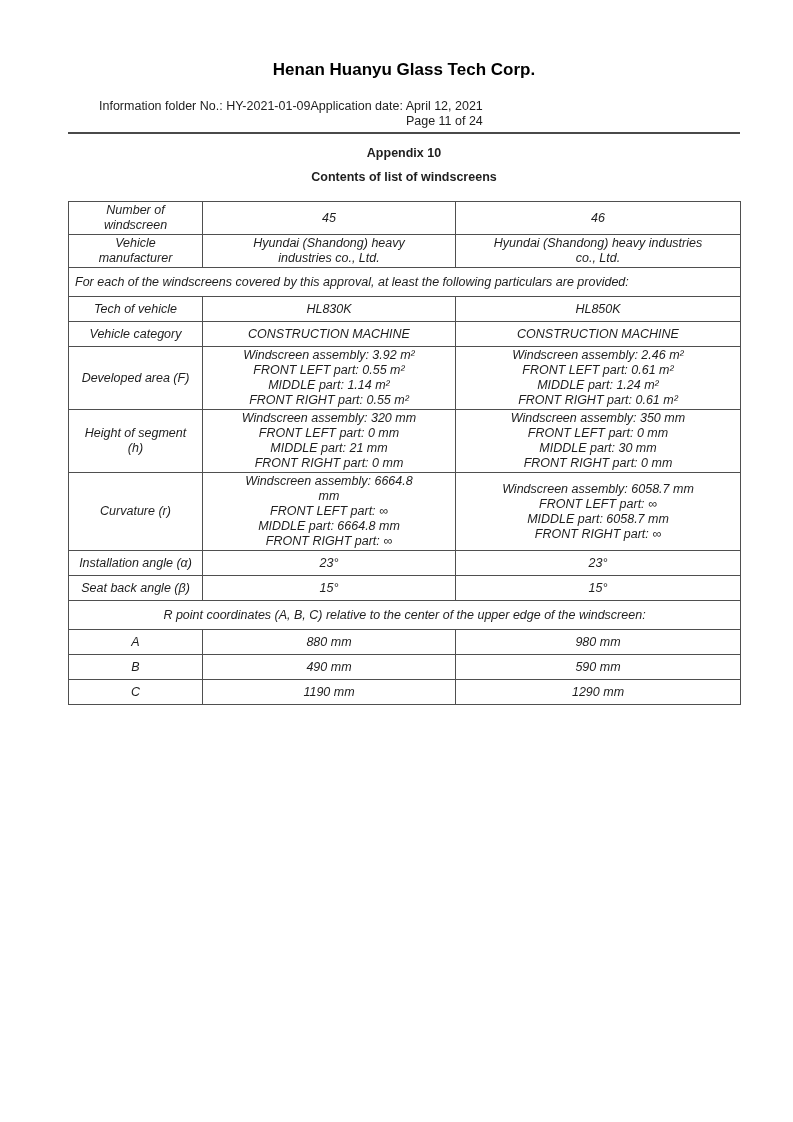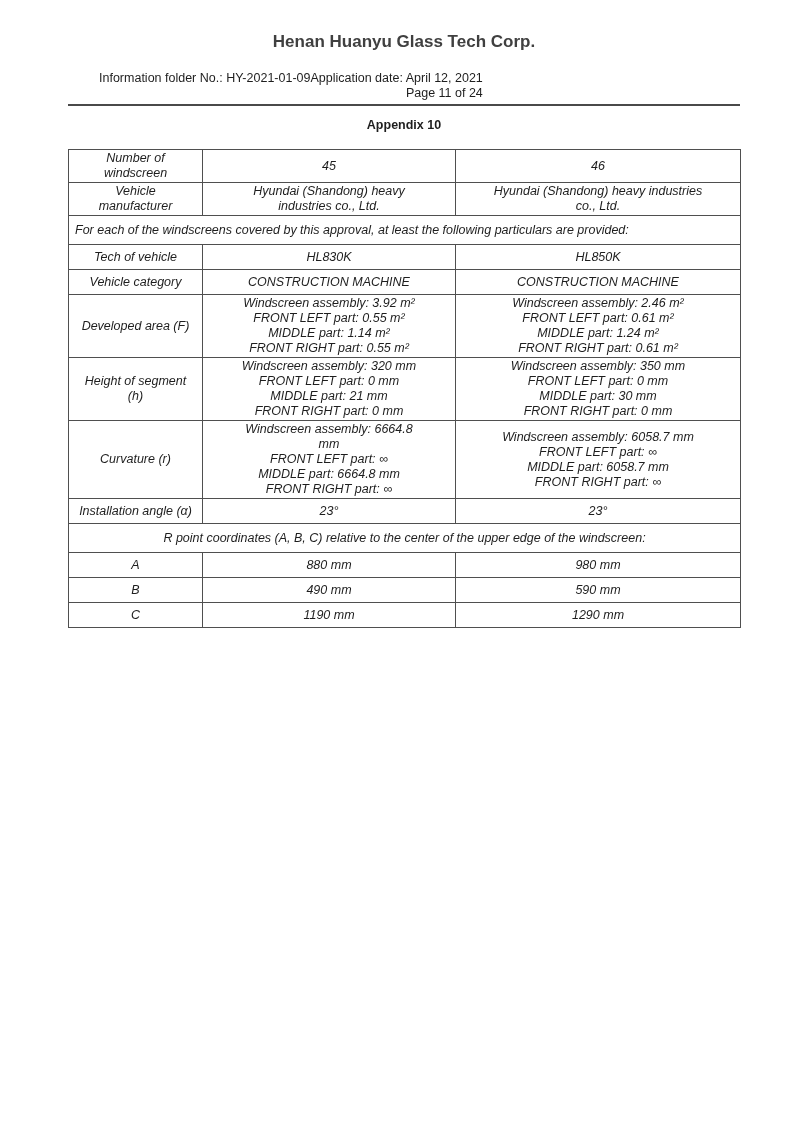--- a/index.html
+++ b/index.html
@@ -6,25 +6,25 @@
   body {
     width: 793px; height: 1122px;
     font-family: "Liberation Sans", sans-serif;
     color: #1e1e1e;
     -webkit-font-smoothing: antialiased;
   }
   .page { position: relative; width: 793px; height: 1122px; background: #fff; overflow: hidden; }
   .content { margin-left: 68px; width: 672px; }
 
   .company {
-    padding-top: 32px;
+    padding-top: 60px;
     text-align: center;
     font-size: 17px;
     font-weight: bold;
-    color: #404040;
+    color: #000000;
   }
   .info-row {
     display: flex;
     align-items: flex-start;
     margin-top: 19px;
     font-size: 12.5px;
     line-height: 15px;
   }
   .info-left { padding-left: 31px; }
   .info-right { text-align: right; }
@@ -69,20 +69,21 @@
       <div class="info-left">Information folder No.: HY-2021-01-09</div>
       <div class="info-right">
         <div>Application date: April 12, 2021</div>
         <div>Page 11 of 24</div>
       </div>
     </div>
 
     <div class="rule"></div>
 
     <div class="appendix">Appendix 10</div>
+    <div class="subtitle">Contents of list of windscreens</div>
 
     <table class="ws-table">
       <colgroup>
         <col class="col-label">
           <col class="col-v1">
           <col class="col-v2">
       </colgroup>
       <tbody>
         <tr>
           <td class="lbl">Number of windscreen</td>
@@ -151,20 +152,25 @@
             <div>MIDDLE part: 6058.7 mm</div>
             <div>FRONT RIGHT part: ∞</div>
           </td>
         </tr>
         <tr>
           <td class="lbl">Installation angle (α)</td>
           <td>23°</td>
           <td>23°</td>
         </tr>
         <tr>
+          <td class="lbl">Seat back angle (β)</td>
+          <td>15°</td>
+          <td>15°</td>
+        </tr>
+        <tr>
           <td class="span-c" colspan="3">R point coordinates (A, B, C) relative to the center of the upper edge of the windscreen:</td>
         </tr>
         <tr>
           <td class="lbl">A</td>
           <td>880 mm</td>
           <td>980 mm</td>
         </tr>
         <tr>
           <td class="lbl">B</td>
           <td>490 mm</td>

